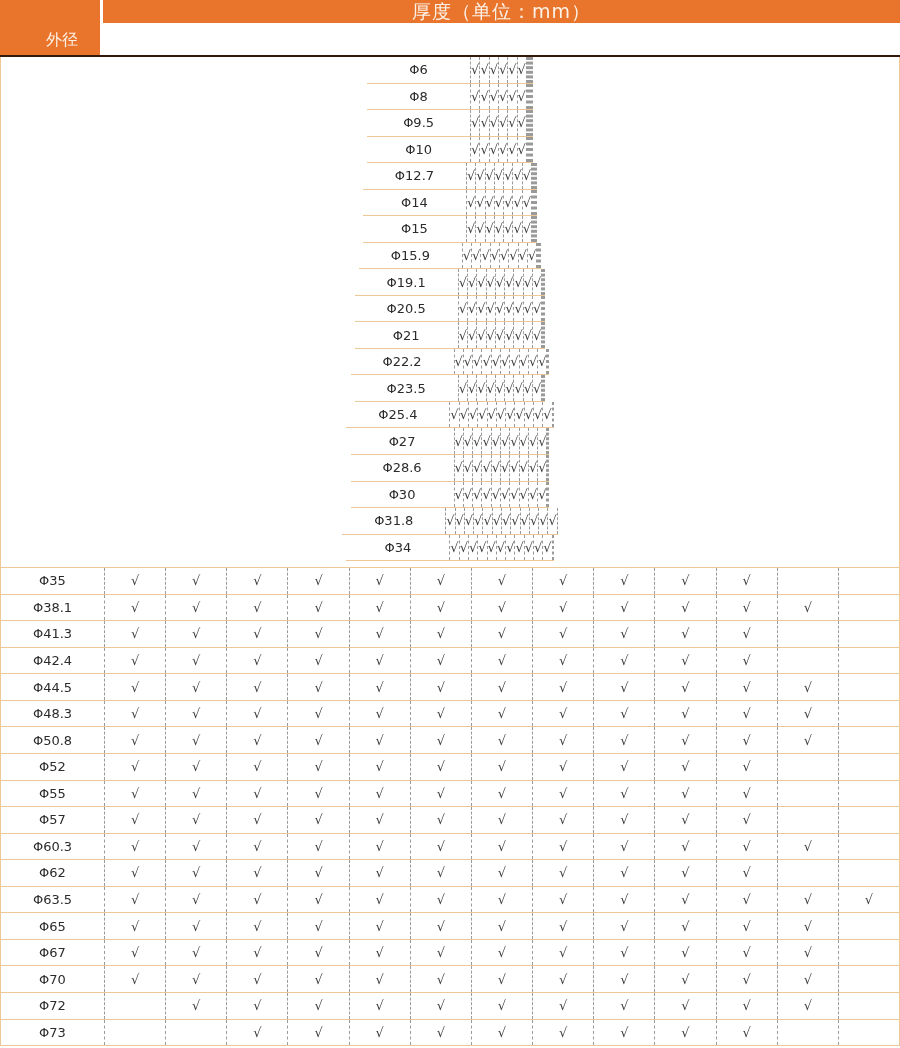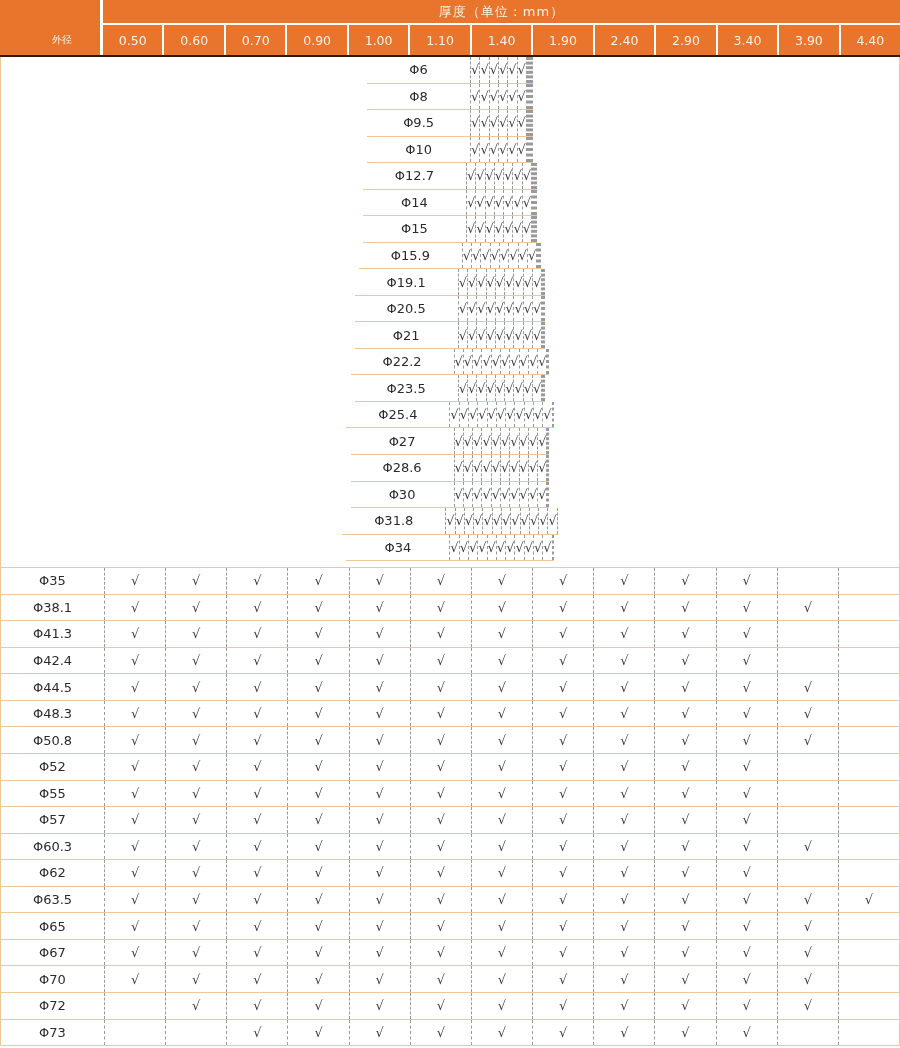--- a/index.html
+++ b/index.html
@@ -16,28 +16,28 @@
   }
   .corner{
     width:103px;flex:0 0 103px;
     background:var(--header-orange,#e9752c);
     border-right:3px solid #fff;
     display:flex;flex-direction:column;
   }
   .corner .spacer{height:25px;}
   .corner .lbl{
     flex:1;display:flex;align-items:center;justify-content:center;
-    color:var(--header-text,#fbf1e7);font-size:10px;margin-left:24px;
+    color:var(--header-text,#fbf1e7);font-size:16px;margin-left:24px;
   }
   .head-right{flex:1;display:flex;flex-direction:column;}
   .group{
     height:25px;background:var(--header-orange,#e9752c);
     border-bottom:2px solid #fff;
     display:flex;align-items:center;justify-content:center;
-    color:var(--header-text,#fbf1e7);font-size:13px;letter-spacing:1px;
+    color:var(--header-text,#fbf1e7);font-size:19px;letter-spacing:1px;
   }
   .vals{flex:1;display:flex;}
   .hcell{
     flex:1;background:var(--header-orange,#e9752c);
     border-right:2px solid #fff;
     display:flex;align-items:center;justify-content:center;
     color:var(--header-text,#fbf1e7);font-size:12.5px;
   }
   .vals .hcell:last-child{border-right:none;}
   
@@ -73,35 +73,20 @@
 
 <div class="page">
 
   <div class="header">
     <div class="corner">
       <div class="spacer"></div>
       <div class="lbl">外径</div>
     </div>
     <div class="head-right">
       <div class="group">厚度（单位：mm）</div>
-      <div class="vals">
-          <div class="hcell">0.50</div>
-          <div class="hcell">0.60</div>
-          <div class="hcell">0.70</div>
-          <div class="hcell">0.90</div>
-          <div class="hcell">1.00</div>
-          <div class="hcell">1.10</div>
-          <div class="hcell">1.40</div>
-          <div class="hcell">1.90</div>
-          <div class="hcell">2.40</div>
-          <div class="hcell">2.90</div>
-          <div class="hcell">3.40</div>
-          <div class="hcell">3.90</div>
-          <div class="hcell">4.40</div>
-        </div>
     </div>
   </div>
 
   <div class="body">
     <div class="section section-1">
         <div class="trow">
           <div class="label-cell">Φ6</div>
           <div class="dcell">√</div>
           <div class="dcell">√</div>
           <div class="dcell">√</div>

